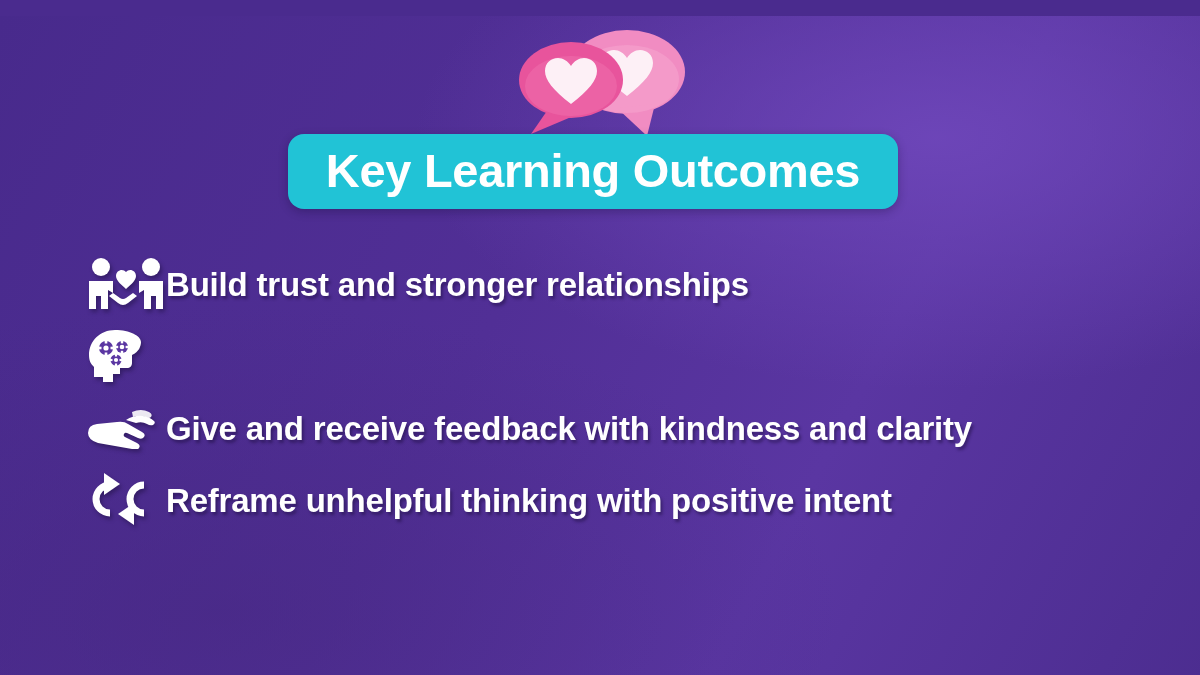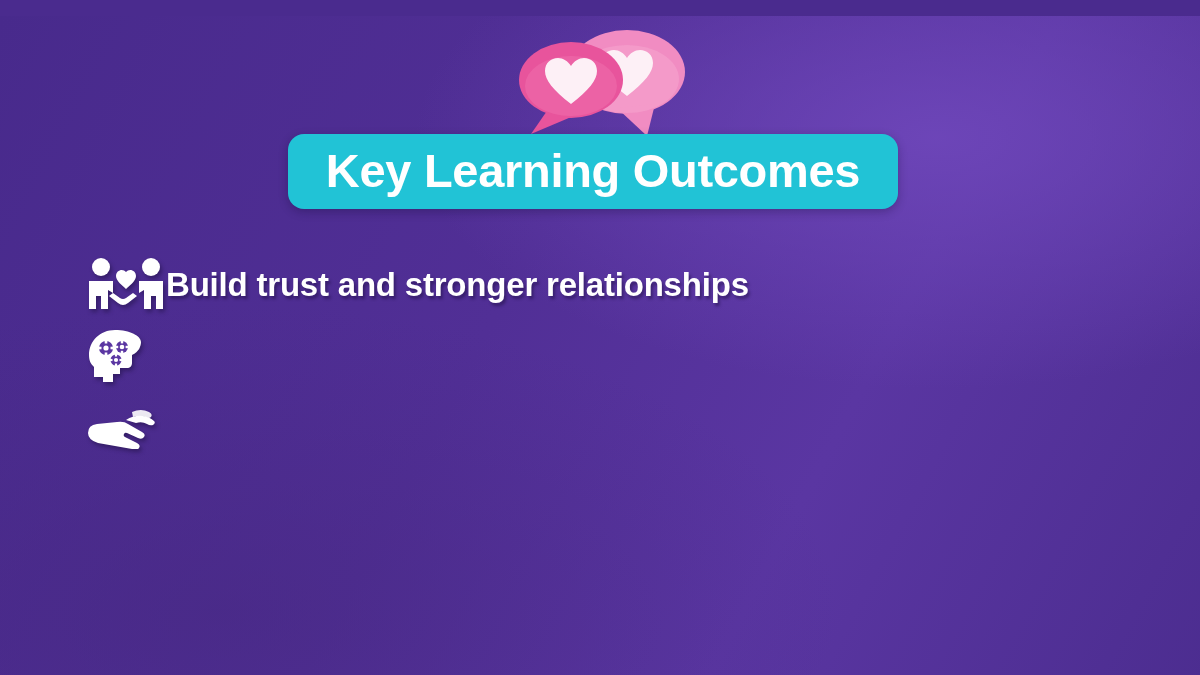--- a/index.html
+++ b/index.html
@@ -184,18 +184,34 @@
       <span class="outcome-icon">
         <svg width="74" height="42" viewBox="0 0 74 42" xmlns="http://www.w3.org/2000/svg">
           <g fill="#ffffff">
             <path d="M2 26 q0 -8 9 -9 l20 -2 q7 -1 11 2 l14 8 q4 2 2 5 q-2 3 -6 1 l-11 -5
                      q-2 -1 -3 1 q-1 2 1 3 l12 6 q4 2 2 5 q-2 3 -7 1 L12 36 q-10 -3 -10 -10 Z"></path>
             <path d="M40 13 q8 -5 17 -4 q7 1 11 5 q2 2 -1 4 q-3 1 -6 -1 q-5 -3 -11 -1 Z"></path>
             <path d="M46 5 q9 -4 17 0 q4 2 2 5 q-2 2 -6 0 q-6 -2 -12 0 Z" opacity="0.9"></path>
           </g>
         </svg>
       </span>
-    </div>
-
+      <span class="outcome-label">Give and receive feedback with kindness and clarity</span>
+    </div>
+
+    <div class="outcome-row">
+      <span class="outcome-icon">
+        <svg width="66" height="58" viewBox="0 0 66 58" xmlns="http://www.w3.org/2000/svg">
+          <g fill="none" stroke="#ffffff" stroke-width="7" stroke-linecap="butt">
+            <path d="M24 14 A14 14 0 1 0 24 42"></path>
+            <path d="M58 42 A14 14 0 1 1 58 14"></path>
+          </g>
+          <g fill="#ffffff">
+            <path d="M18 2 L34 13 L18 24 Z"></path>
+            <path d="M48 54 L32 43 L48 32 Z"></path>
+          </g>
+        </svg>
+      </span>
+      <span class="outcome-label">Reframe unhelpful thinking with positive intent</span>
+    </div>
 
 
   </div>
 </div>
 
 </body></html>

